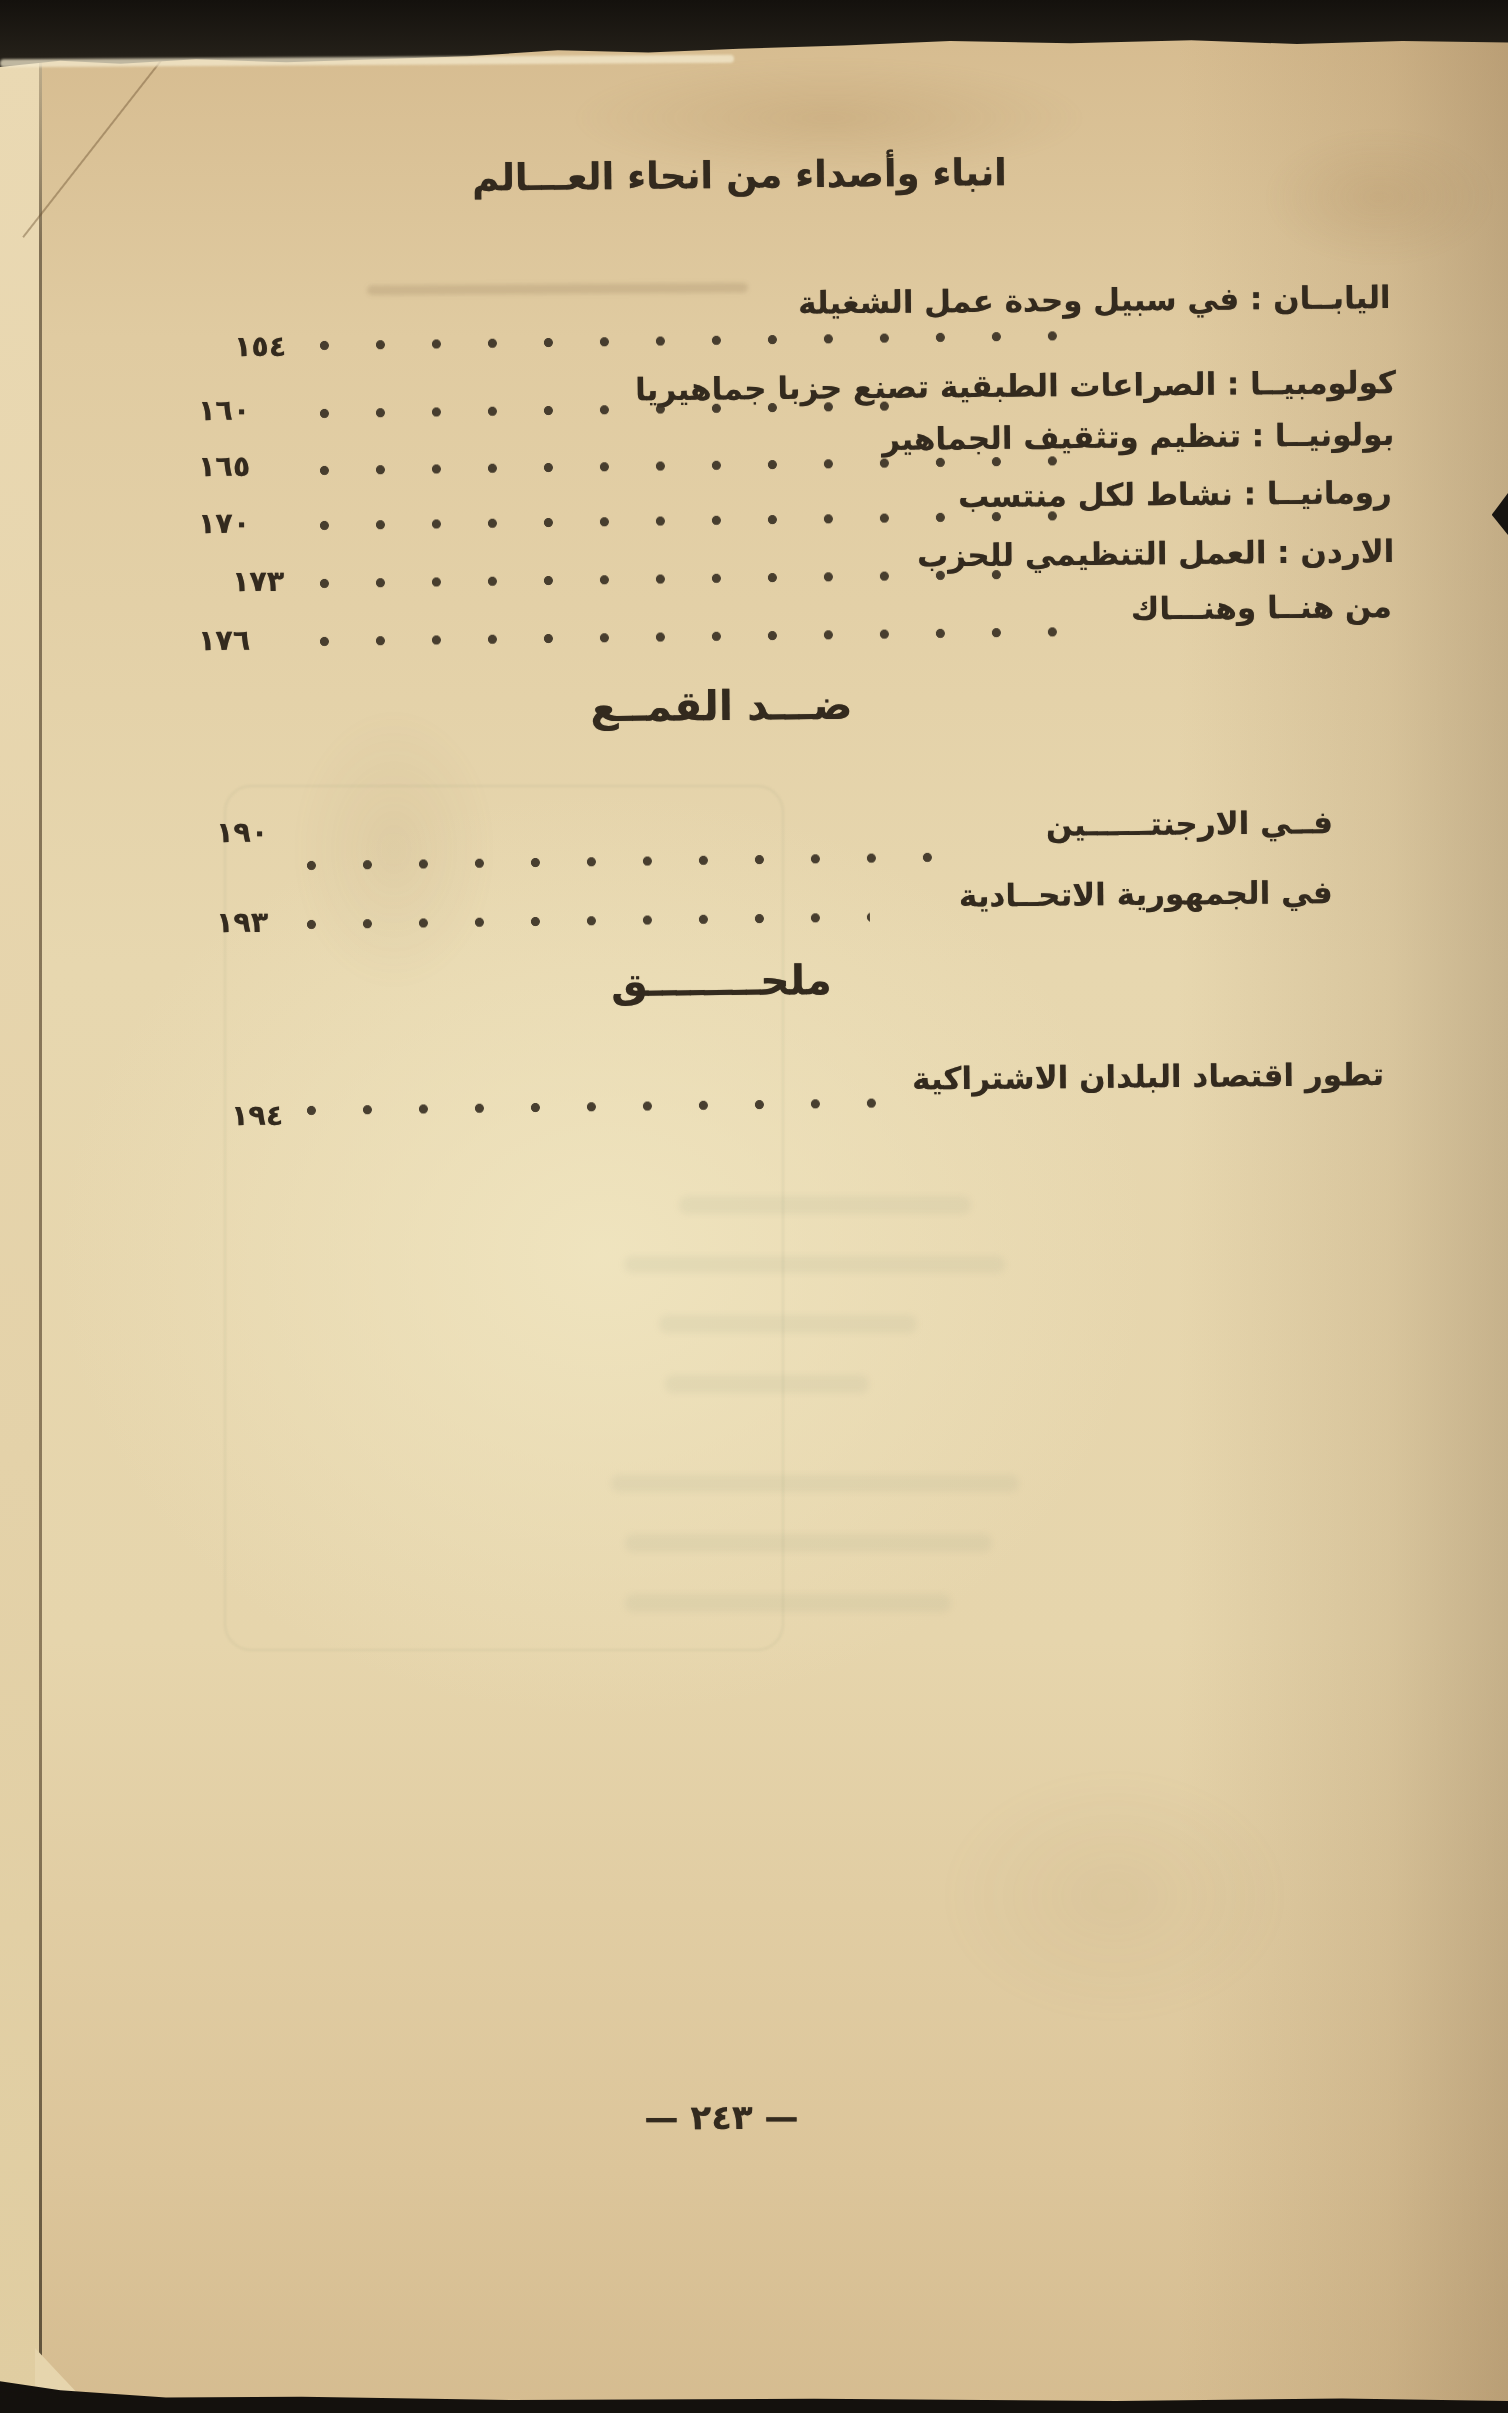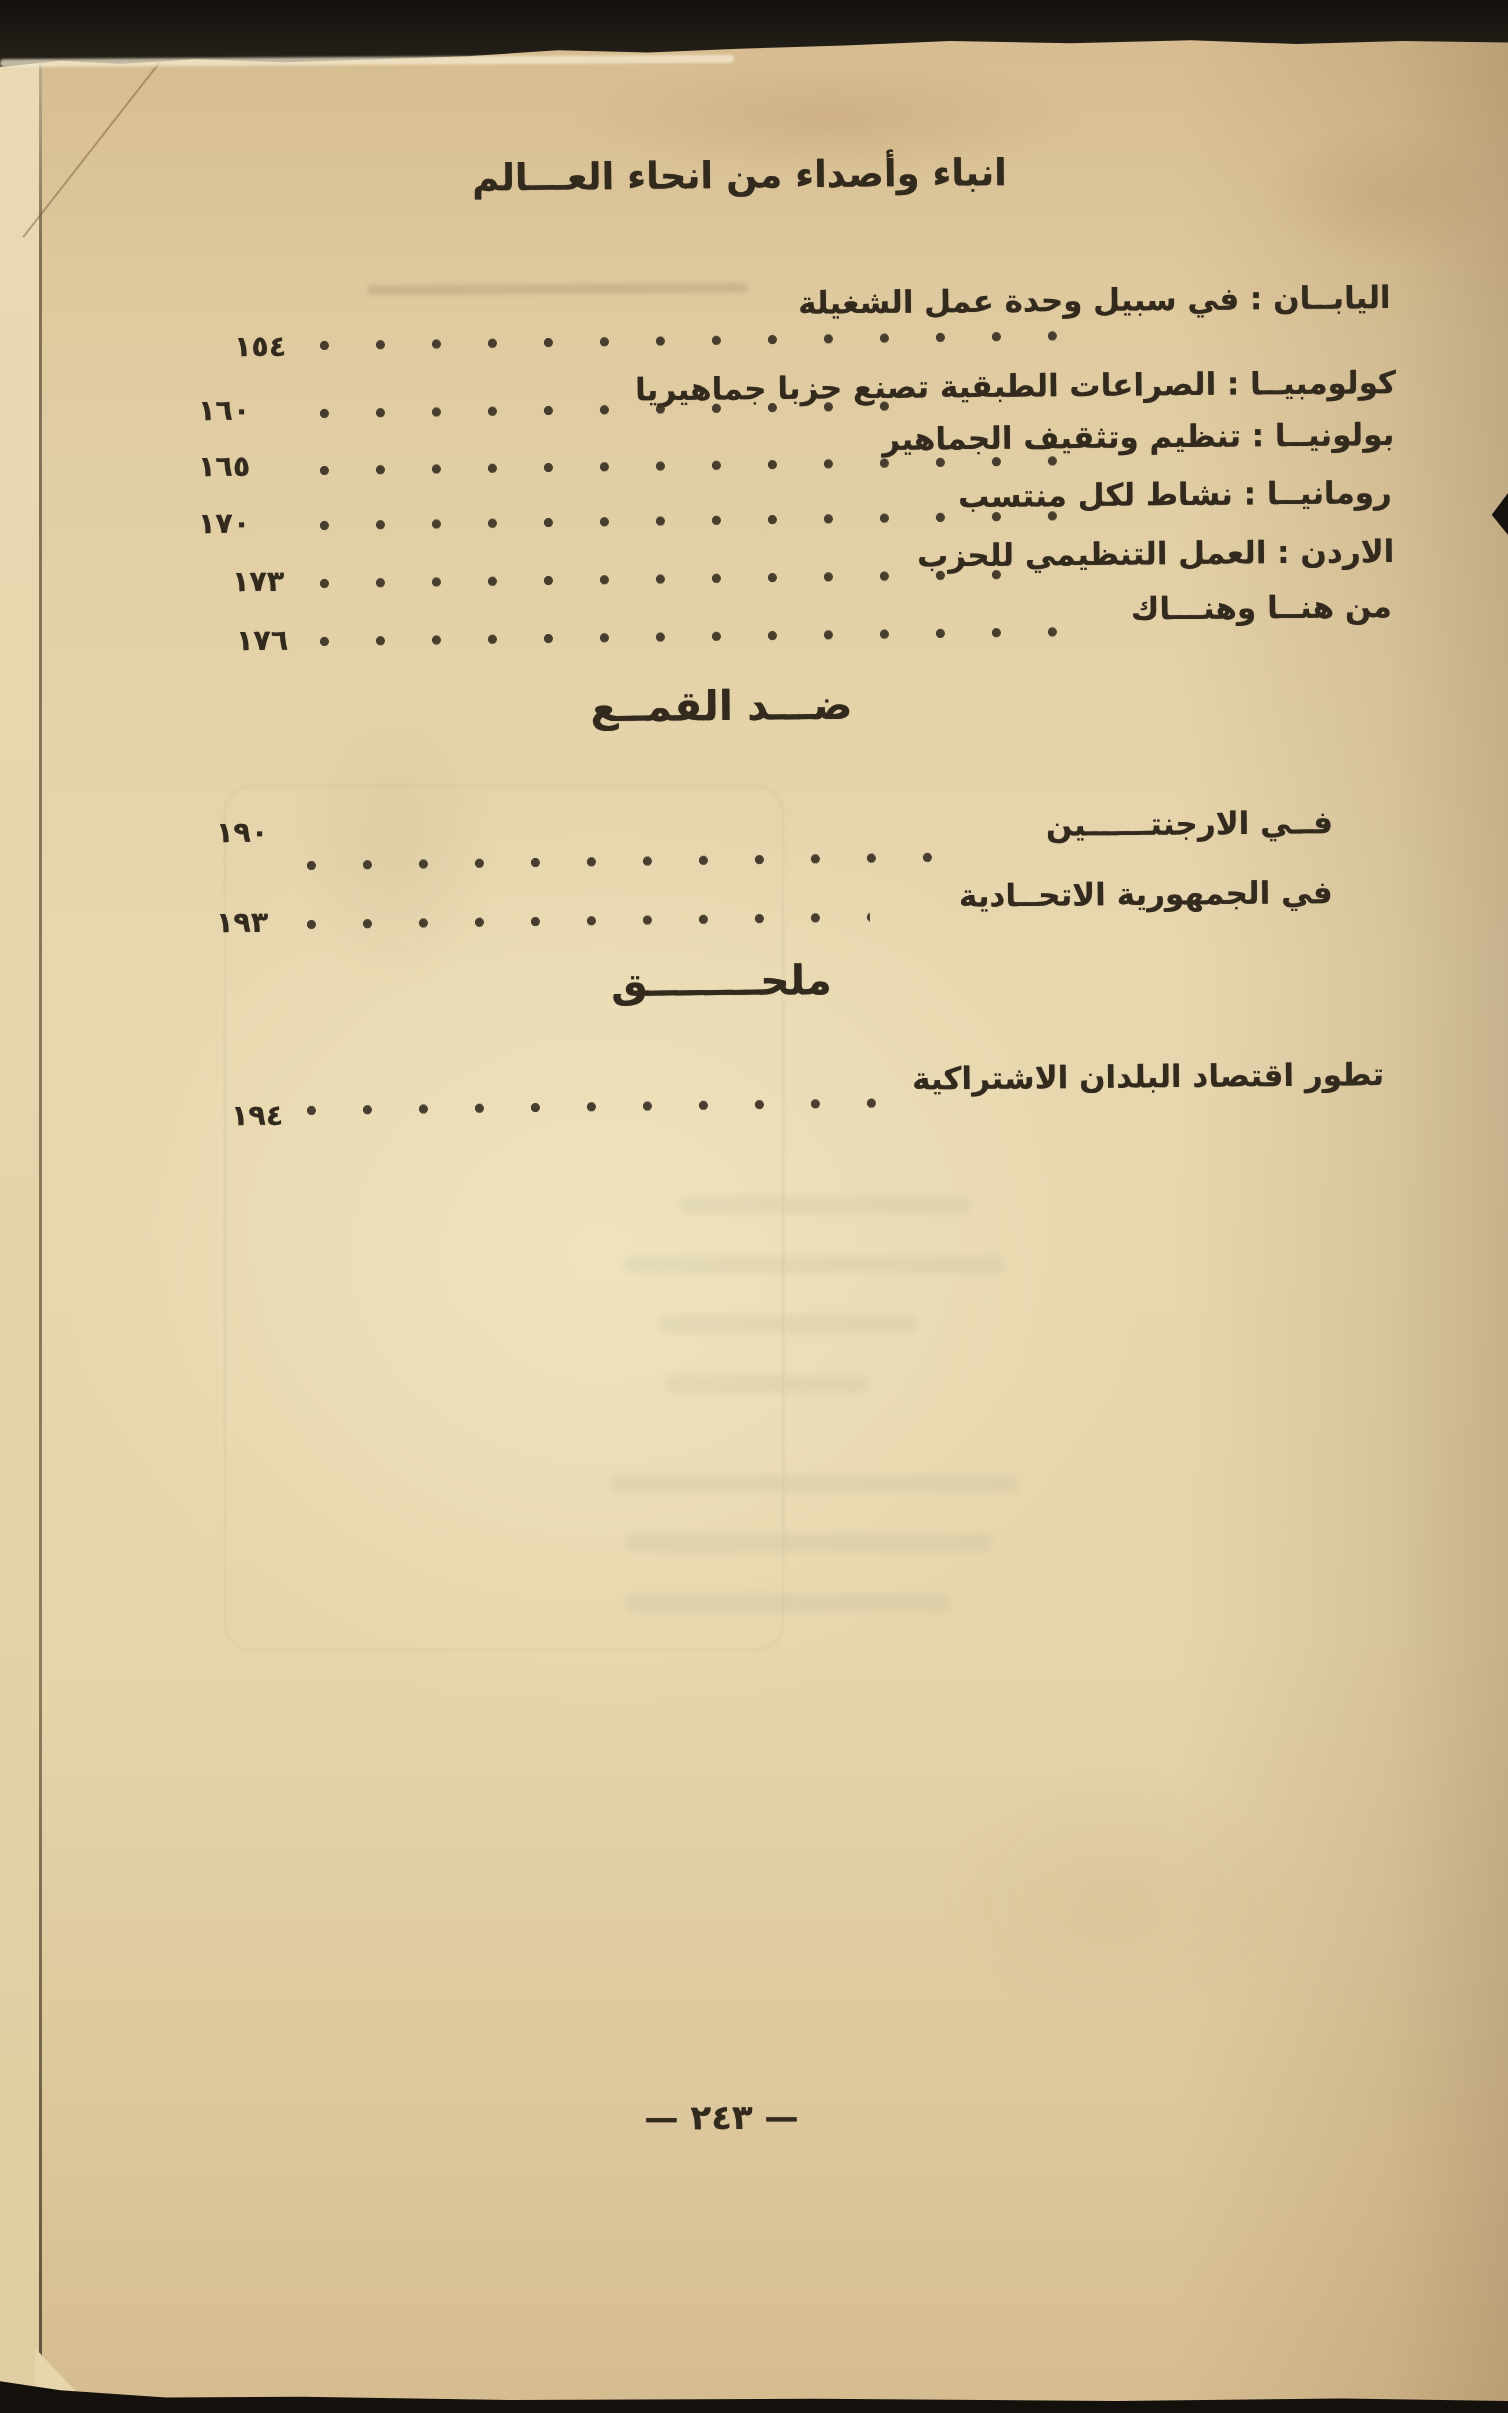--- a/index.html
+++ b/index.html
@@ -128,21 +128,21 @@
     background-size:56px 11.6px;background-repeat:repeat-x;
     transform:rotate(-.75deg);transform-origin:left center;
     opacity:.92;
   }
   
   .l1{top:279px;right:117px;}  .d1{left:319px;top:340px;width:741px;}  .n1{left:198px;top:330px;margin-left:36px;}
   .l2{top:364px;right:112px;}  .d2{left:319px;top:408px;width:615px;}   .n2{left:198px;top:394px;}
   .l3{top:416px;right:114px;}  .d3{left:319px;top:465px;width:741px;}  .n3{left:198px;top:450px;}
   .l4{top:474px;right:116px;}  .d4{left:319px;top:520px;width:741px;}  .n4{left:198px;top:507px;}
   .l5{top:533px;right:114px;}  .d5{left:319px;top:578px;width:717px;}  .n5{left:198px;top:565px;margin-left:34px;}
-  .l6{top:588px;right:116px;}  .d6{left:319px;top:636px;width:741px;}  .n6{left:198px;top:624px;margin-left:38px;}
+  .l6{top:588px;right:116px;}  .d6{left:319px;top:636px;width:741px;}  .n6{left:198px;top:624px;}
   .l7{top:804px;right:175px;} .d7{left:306px;top:860px;width:669px;}  .n7{left:216px;top:816px;}
   .l8{top:874px;right:175px;} .d8{left:306px;top:919px;width:564px;}  .n8{left:216px;top:906px;}
   .l9{top:1056px;right:124px;} .d9{left:306px;top:1105px;width:605px;}  .n9{left:231px;top:1099px;}
   .footer-num{
     position:absolute;top:2097px;left:0;right:65px;text-align:center;
     direction:rtl;font-size:34px;font-weight:bold;letter-spacing:4.1px;
     transform:rotate(-.3deg);
     text-shadow:0 0 0.7px rgba(45,36,24,.5);
   }
 </style>

